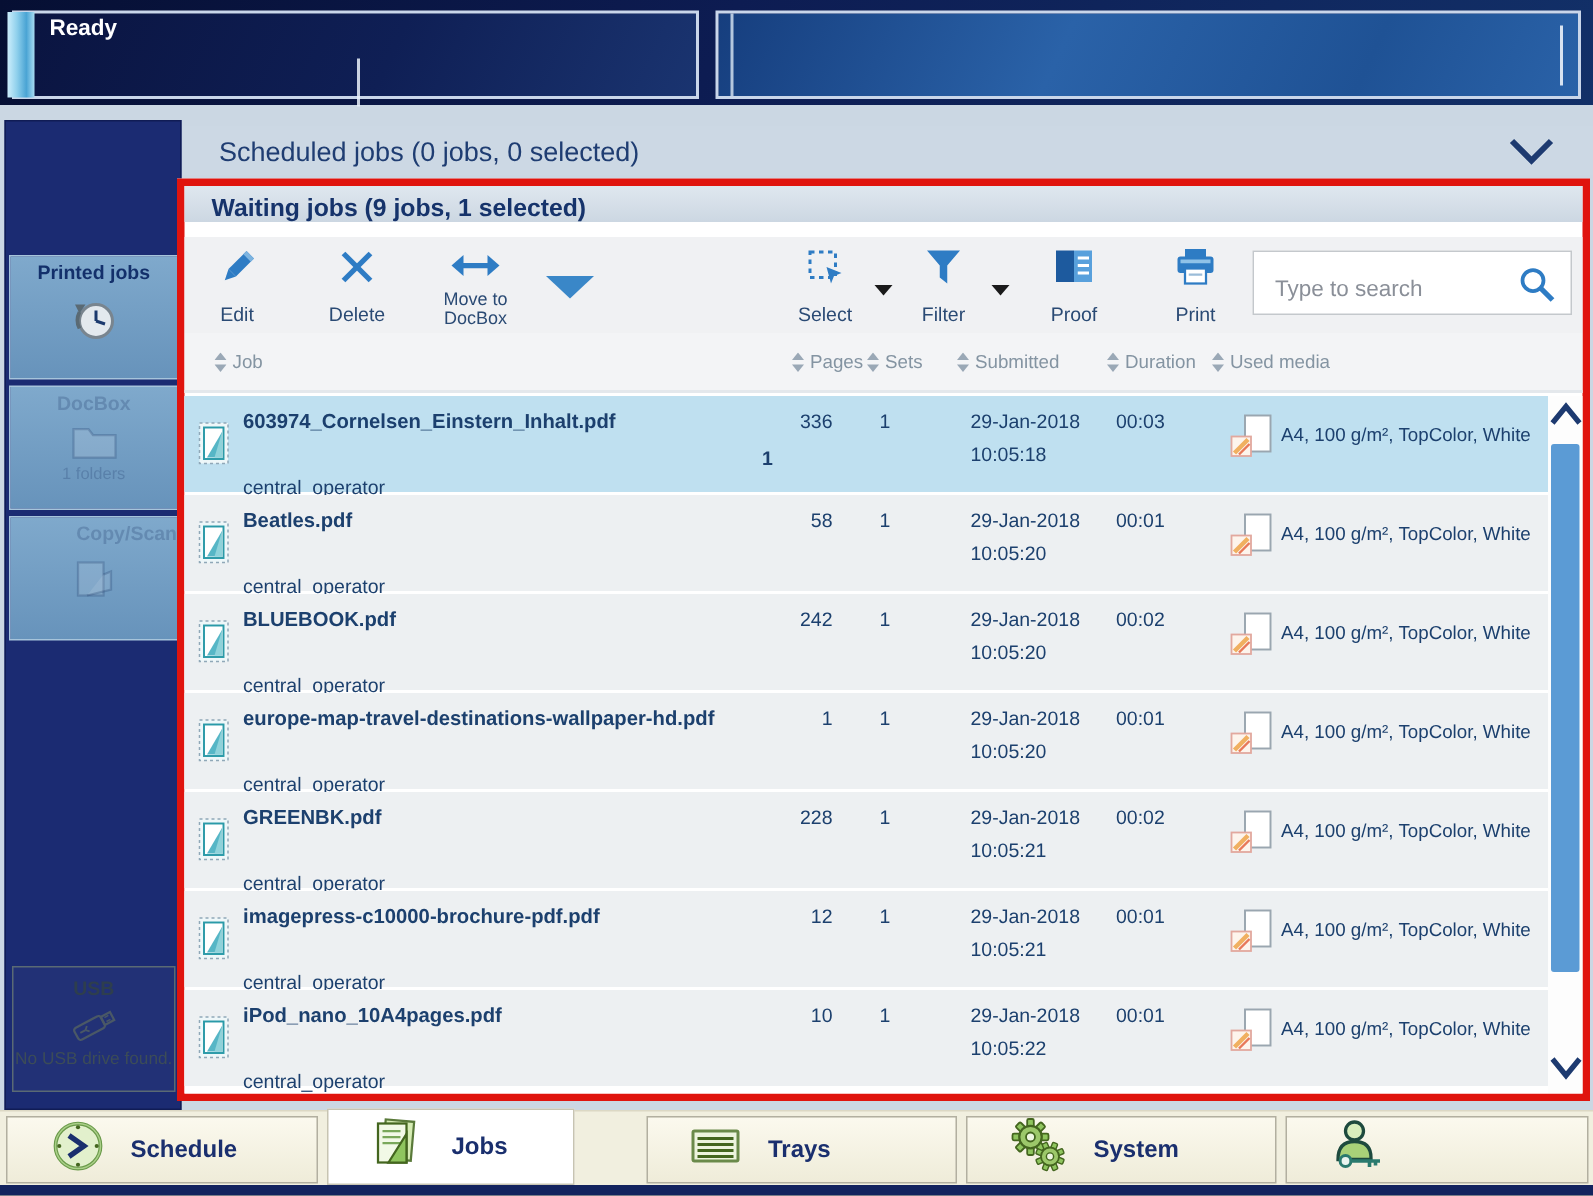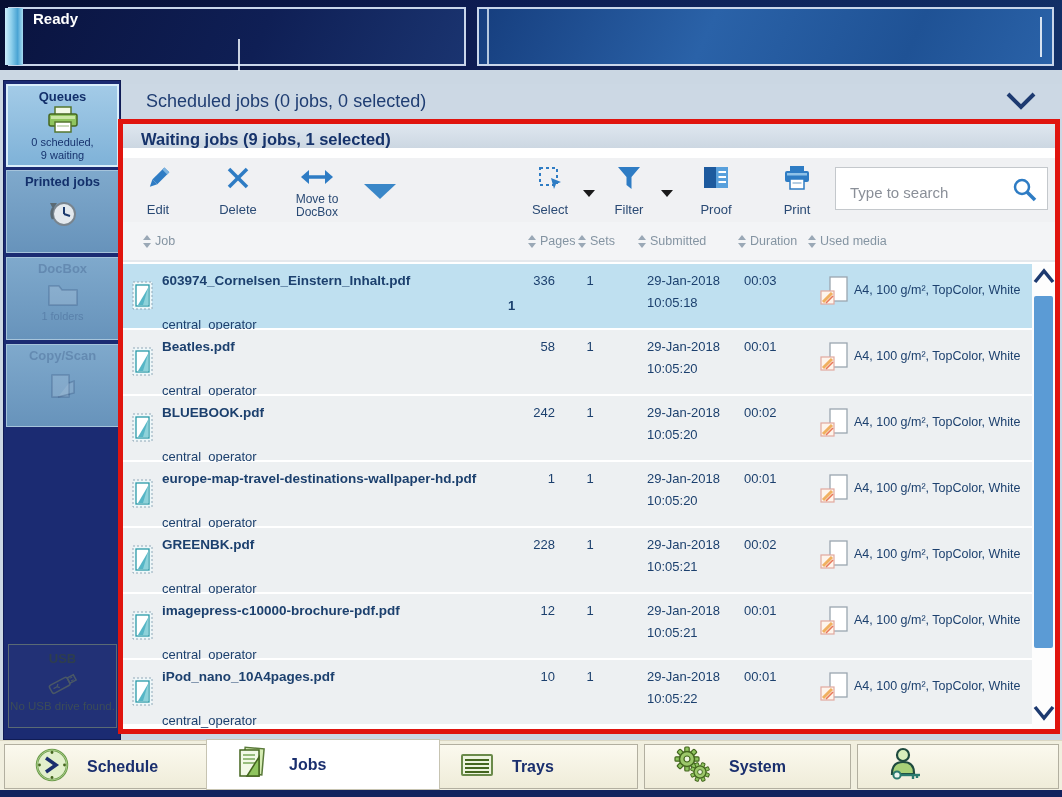--- a/index.html
+++ b/index.html
@@ -115,34 +115,20 @@
       <div class="pdivL"></div>
     </div>
     <div class="ready">Ready</div>
     <div class="panelR">
       <div class="pdivR1"></div>
       <div class="pdivR2"></div>
     </div>
   </div>
 
   <div class="sidebar">
-    <div class="sbtn sel" style="top:3px;">
-      <div class="lbl">Queues</div>
-      <div class="icon-wrap">
-        <svg width="38" height="28" viewBox="0 0 38 28">
-          <rect x="11" y="1" width="16" height="9" fill="#f2f9e6" stroke="#55772f" stroke-width="1.5"></rect>
-          <rect x="5" y="8" width="28" height="12" rx="2" fill="#8fc55e" stroke="#44661f" stroke-width="1.5"></rect>
-          <rect x="7" y="10" width="24" height="3" fill="#c9e6a4"></rect>
-          <rect x="11" y="16" width="16" height="10" fill="#ffffff" stroke="#55772f" stroke-width="1.5"></rect>
-          <line x1="13" y1="20" x2="25" y2="20" stroke="#9bb87e" stroke-width="1"></line>
-        </svg>
-      </div>
-      <div class="small">0 scheduled,</div>
-      <div class="small">9 waiting</div>
-    </div>
 
     <div class="sbtn" style="top:89px;">
       <div class="lbl">Printed jobs</div>
       <div class="icon-wrap" style="margin-top:8px;">
         <svg width="34" height="34" viewBox="0 0 34 34">
           <circle cx="18" cy="17" r="11" fill="#e3e9ee" stroke="#79858f" stroke-width="2"></circle>
           <line x1="18" y1="17" x2="18" y2="10" stroke="#1c3a6e" stroke-width="2"></line>
           <line x1="18" y1="17" x2="24" y2="19" stroke="#1c3a6e" stroke-width="2"></line>
           <path d="M7,22 A 12 12 0 0 1 7,11" fill="none" stroke="#5a6a74" stroke-width="2.5"></path>
           <polygon points="4,10 11,10 7,16" fill="#5a6a74" transform="translate(0,-4)"></polygon>
@@ -153,21 +139,21 @@
     <div class="sbtn ghost" style="top:176px;">
       <div class="lbl">DocBox</div>
       <div class="icon-wrap" style="margin-top:4px;">
         <svg width="36" height="28" viewBox="0 0 36 28">
           <path d="M4,6 L14,6 L17,10 L32,10 L32,25 L4,25 Z" fill="rgba(255,255,255,0.14)" stroke="rgba(25,50,100,0.25)" stroke-width="1.5"></path>
         </svg>
       </div>
       <div class="small">1 folders</div>
     </div>
 
-    <div class="sbtn ghost" style="top:263px;">
+    <div class="sbtn ghost" style="top:263px;text-align:right;">
       <div class="lbl">Copy/Scan</div>
       <div class="icon-wrap" style="margin-top:8px;">
         <svg width="34" height="32" viewBox="0 0 34 32">
           <rect x="6" y="4" width="17" height="22" fill="rgba(255,255,255,0.12)" stroke="rgba(25,50,100,0.25)" stroke-width="1.5"></rect>
           <path d="M12,26 L28,22 L28,10 L23,12" fill="rgba(255,255,255,0.1)" stroke="rgba(25,50,100,0.25)" stroke-width="1.5"></path>
         </svg>
       </div>
     </div>
 
     <div class="usbbox">
@@ -561,21 +547,21 @@
           <circle cx="19" cy="6.5" r="1.4" fill="#44661f"></circle>
             <circle cx="19" cy="31.5" r="1.4" fill="#44661f"></circle>
           <circle cx="6.5" cy="19" r="1.4" fill="#44661f"></circle>
             <circle cx="31.5" cy="19" r="1.4" fill="#44661f"></circle>
           <polyline points="13,12 23,19 13,26" fill="none" stroke="#1a2f6e" stroke-width="3.5"></polyline>
         </svg>
       </span>
       <span class="tlabel">Schedule</span>
     </div>
 
-    <div class="tab sel" style="left:206px;width:234px;gap:20px;">
+    <div class="tab sel" style="left:218px;width:165px;gap:20px;">
       <span>
         <svg width="34" height="36" viewBox="0 0 34 36">
           <rect x="9" y="3" width="19" height="26" fill="#d6ecb4" stroke="#5a7a3a" stroke-width="1.5" transform="rotate(5 18 16)"></rect>
           <rect x="5" y="5" width="19" height="26" fill="#f2f9e6" stroke="#44661f" stroke-width="1.5"></rect>
           <line x1="8" y1="10" x2="20" y2="10" stroke="#7aa85a" stroke-width="1.5"></line>
           <line x1="8" y1="14" x2="20" y2="14" stroke="#7aa85a" stroke-width="1.5"></line>
           <line x1="8" y1="18" x2="20" y2="18" stroke="#7aa85a" stroke-width="1.5"></line>
           <path d="M12,31 L24,31 L24,12 Z" fill="#8fc55e" stroke="#44661f" stroke-width="1.5"></path>
         </svg>
       </span>

